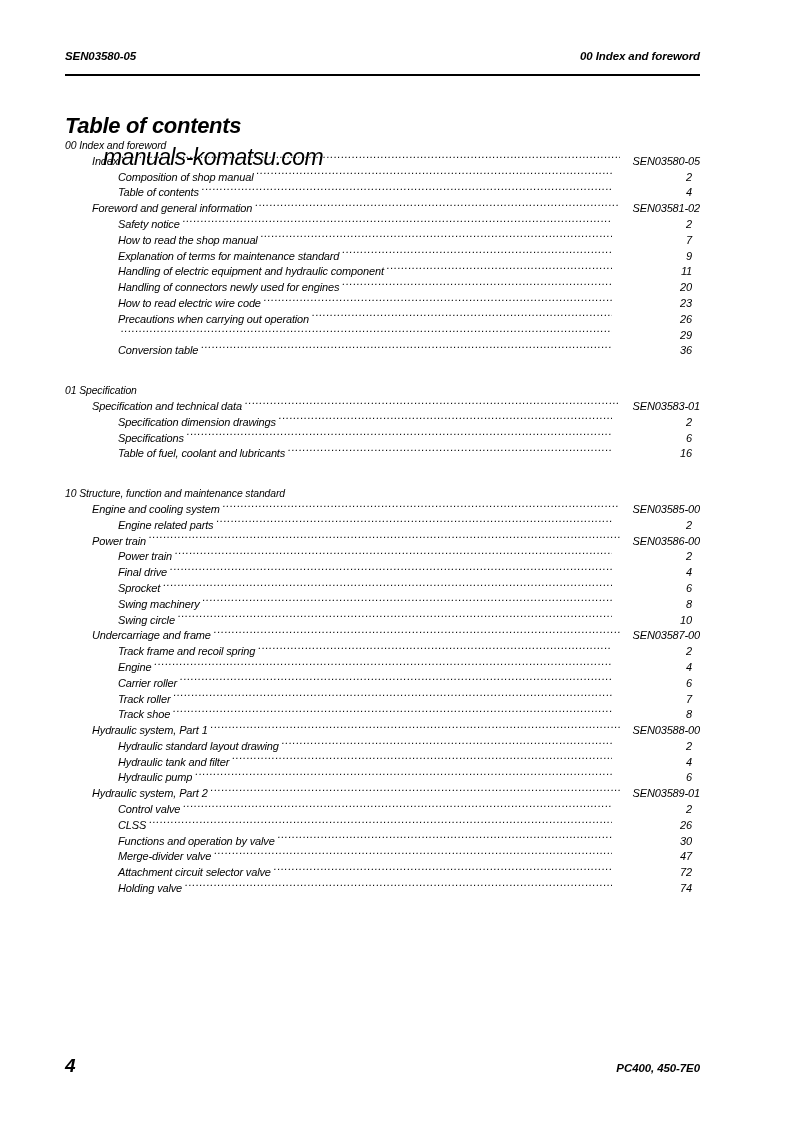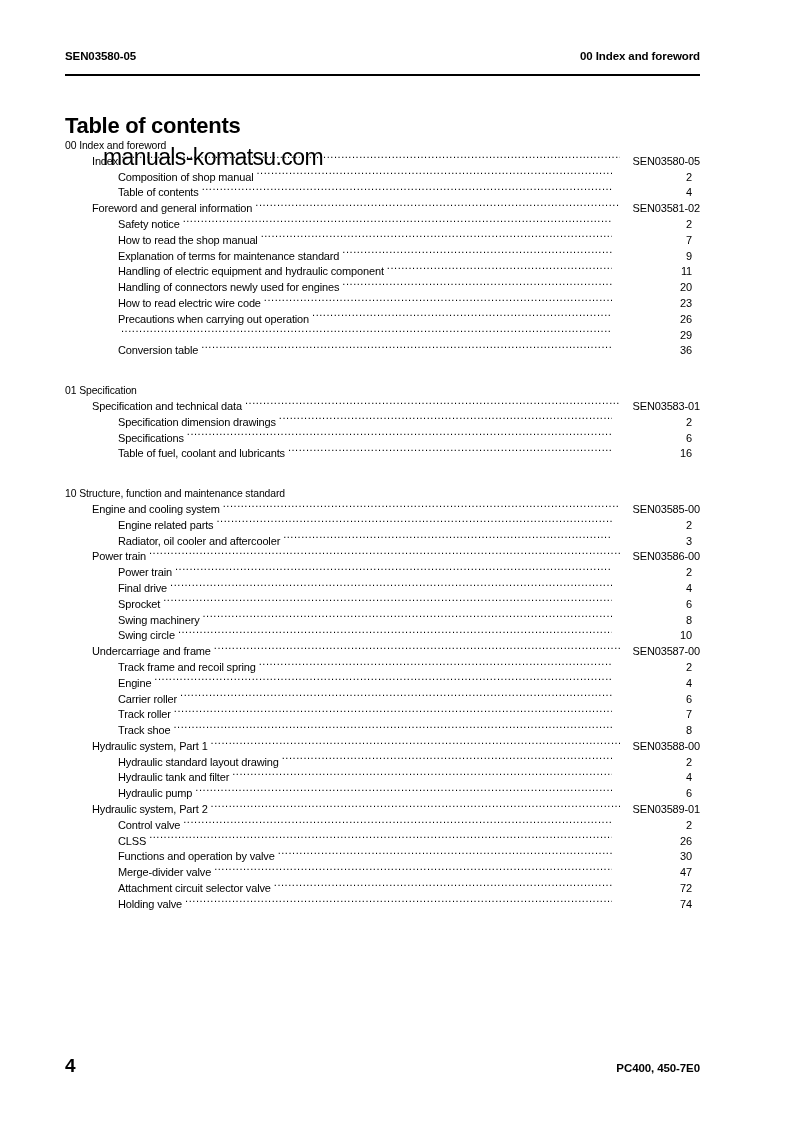--- a/index.html
+++ b/index.html
@@ -15,20 +15,21 @@
     font-family: "Liberation Sans", sans-serif;
     color: #000000;
     overflow: hidden;
   }
 
   .page {
     position: absolute;
     left: 0; top: 0;
     width: 794px;
     height: 1123px;
+    font-style: italic;
   }
 
   
   .run-head {
     position: absolute;
     left: 65px;
     top: 50px;
     width: 635px;
     display: flex;
     justify-content: space-between;
@@ -262,25 +263,20 @@
         <div class="toc-row lv1">
           <span class="lbl">Engine and cooling system</span>
           <span class="leader"></span>
           <span class="val">SEN03585-00</span>
         </div>
         <div class="toc-row lv2">
           <span class="lbl">Engine related parts</span>
           <span class="leader"></span>
           <span class="val">2</span>
         </div>
-        <div class="toc-row lv2">
-          <span class="lbl">Radiator, oil cooler and aftercooler</span>
-          <span class="leader"></span>
-          <span class="val">3</span>
-        </div>
         <div class="toc-row lv1">
           <span class="lbl">Power train</span>
           <span class="leader"></span>
           <span class="val">SEN03586-00</span>
         </div>
         <div class="toc-row lv2">
           <span class="lbl">Power train</span>
           <span class="leader"></span>
           <span class="val">2</span>
         </div>

